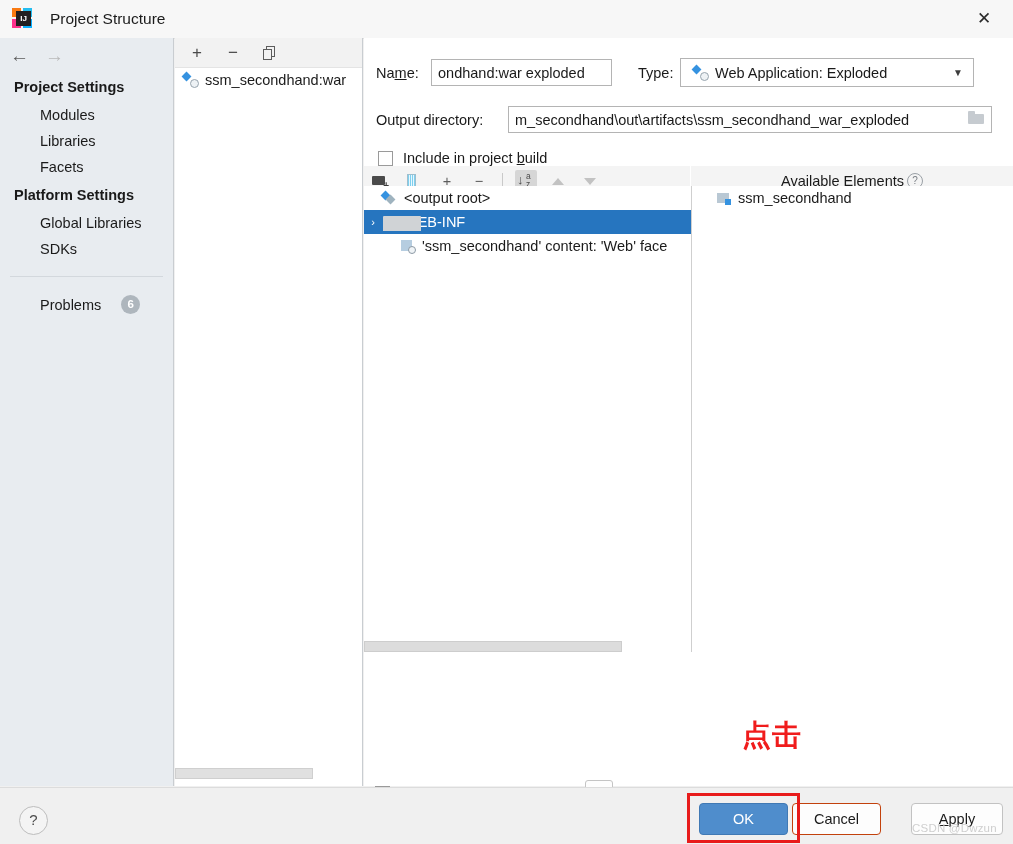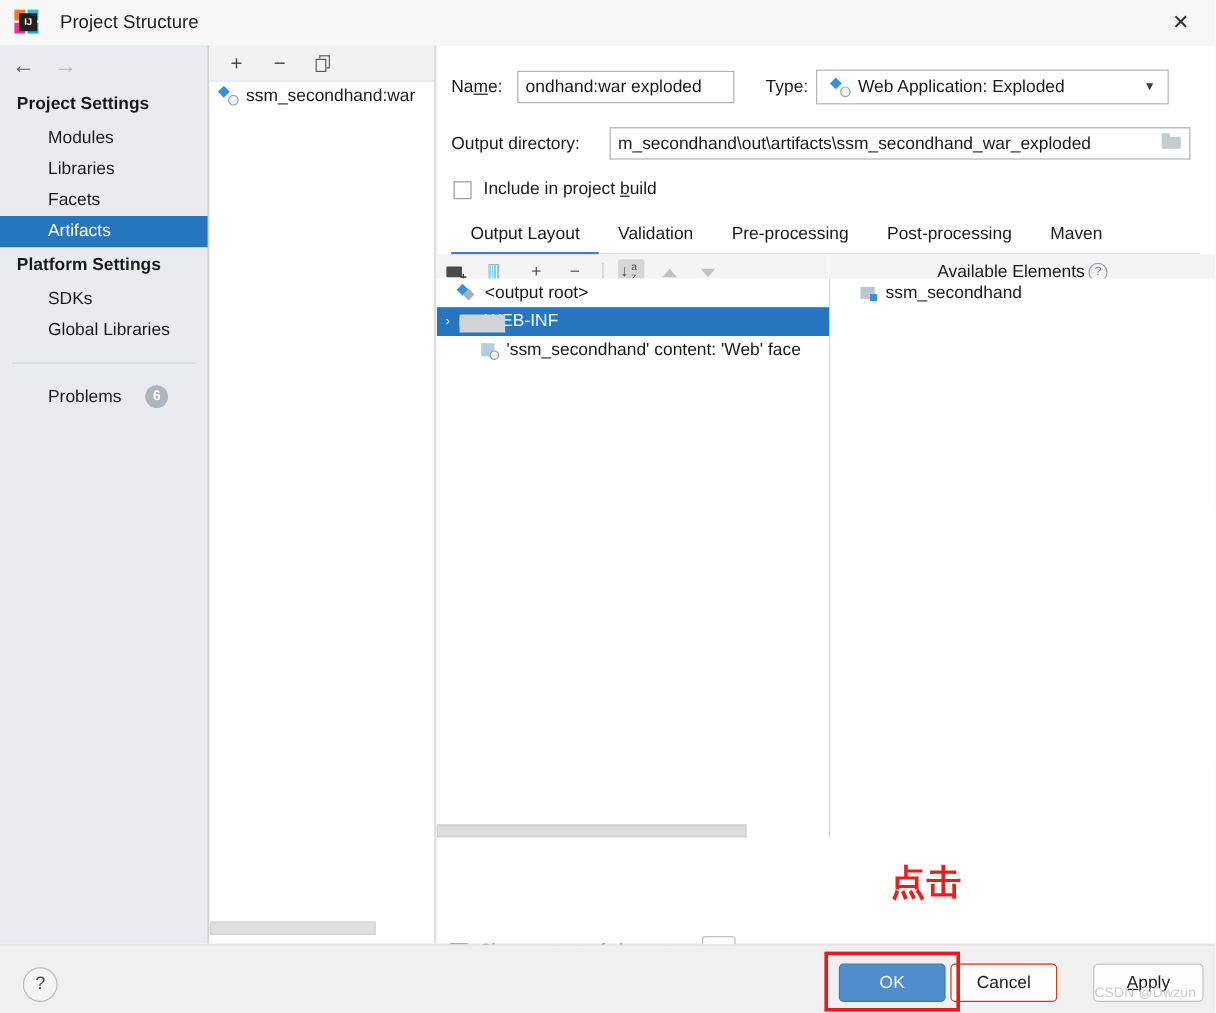--- a/index.html
+++ b/index.html
@@ -669,25 +669,24 @@
   <div class="sidebar">
     <div class="nav-arrows">
       <span class="nav-arrow">←</span>
       <span class="nav-arrow disabled">→</span>
     </div>
 
     <div class="nav-section">Project Settings</div>
     <div class="nav-item">Modules</div>
     <div class="nav-item">Libraries</div>
     <div class="nav-item">Facets</div>
-    <div class="nav-item selected">Artifacts</div>
 
     <div class="nav-section">Platform Settings</div>
+    <div class="nav-item">Global Libraries</div>
     <div class="nav-item">SDKs</div>
-    <div class="nav-item">Global Libraries</div>
 
     <div class="nav-sep"></div>
 
     <div class="nav-problems">
       <span class="lbl">Problems</span>
       <span class="badge">6</span>
     </div>
   </div>
 
   <div class="artifact-col">
@@ -736,27 +735,20 @@
           <span class="folder-ico-small"><span class="b"></span><span class="t"></span></span>
         </span>
       </span>
     </div>
 
     <div class="row-include">
       <span class="chk"></span>
       <span class="lbl">Include in project <u>b</u>uild</span>
     </div>
 
-    <div class="tabs">
-      <div class="tab active">Output Layout</div>
-      <div class="tab">Validation</div>
-      <div class="tab">Pre-processing</div>
-      <div class="tab">Post-processing</div>
-      <div class="tab">Maven</div>
-    </div>
 
     <div class="layout-area">
       <div class="layout-toolbar">
         <span class="tbi">
           <span class="ico ico-addfolder">
             <span class="body"></span>
               <span class="plus">+</span>
           </span>
         </span>
         <span class="tbi">

